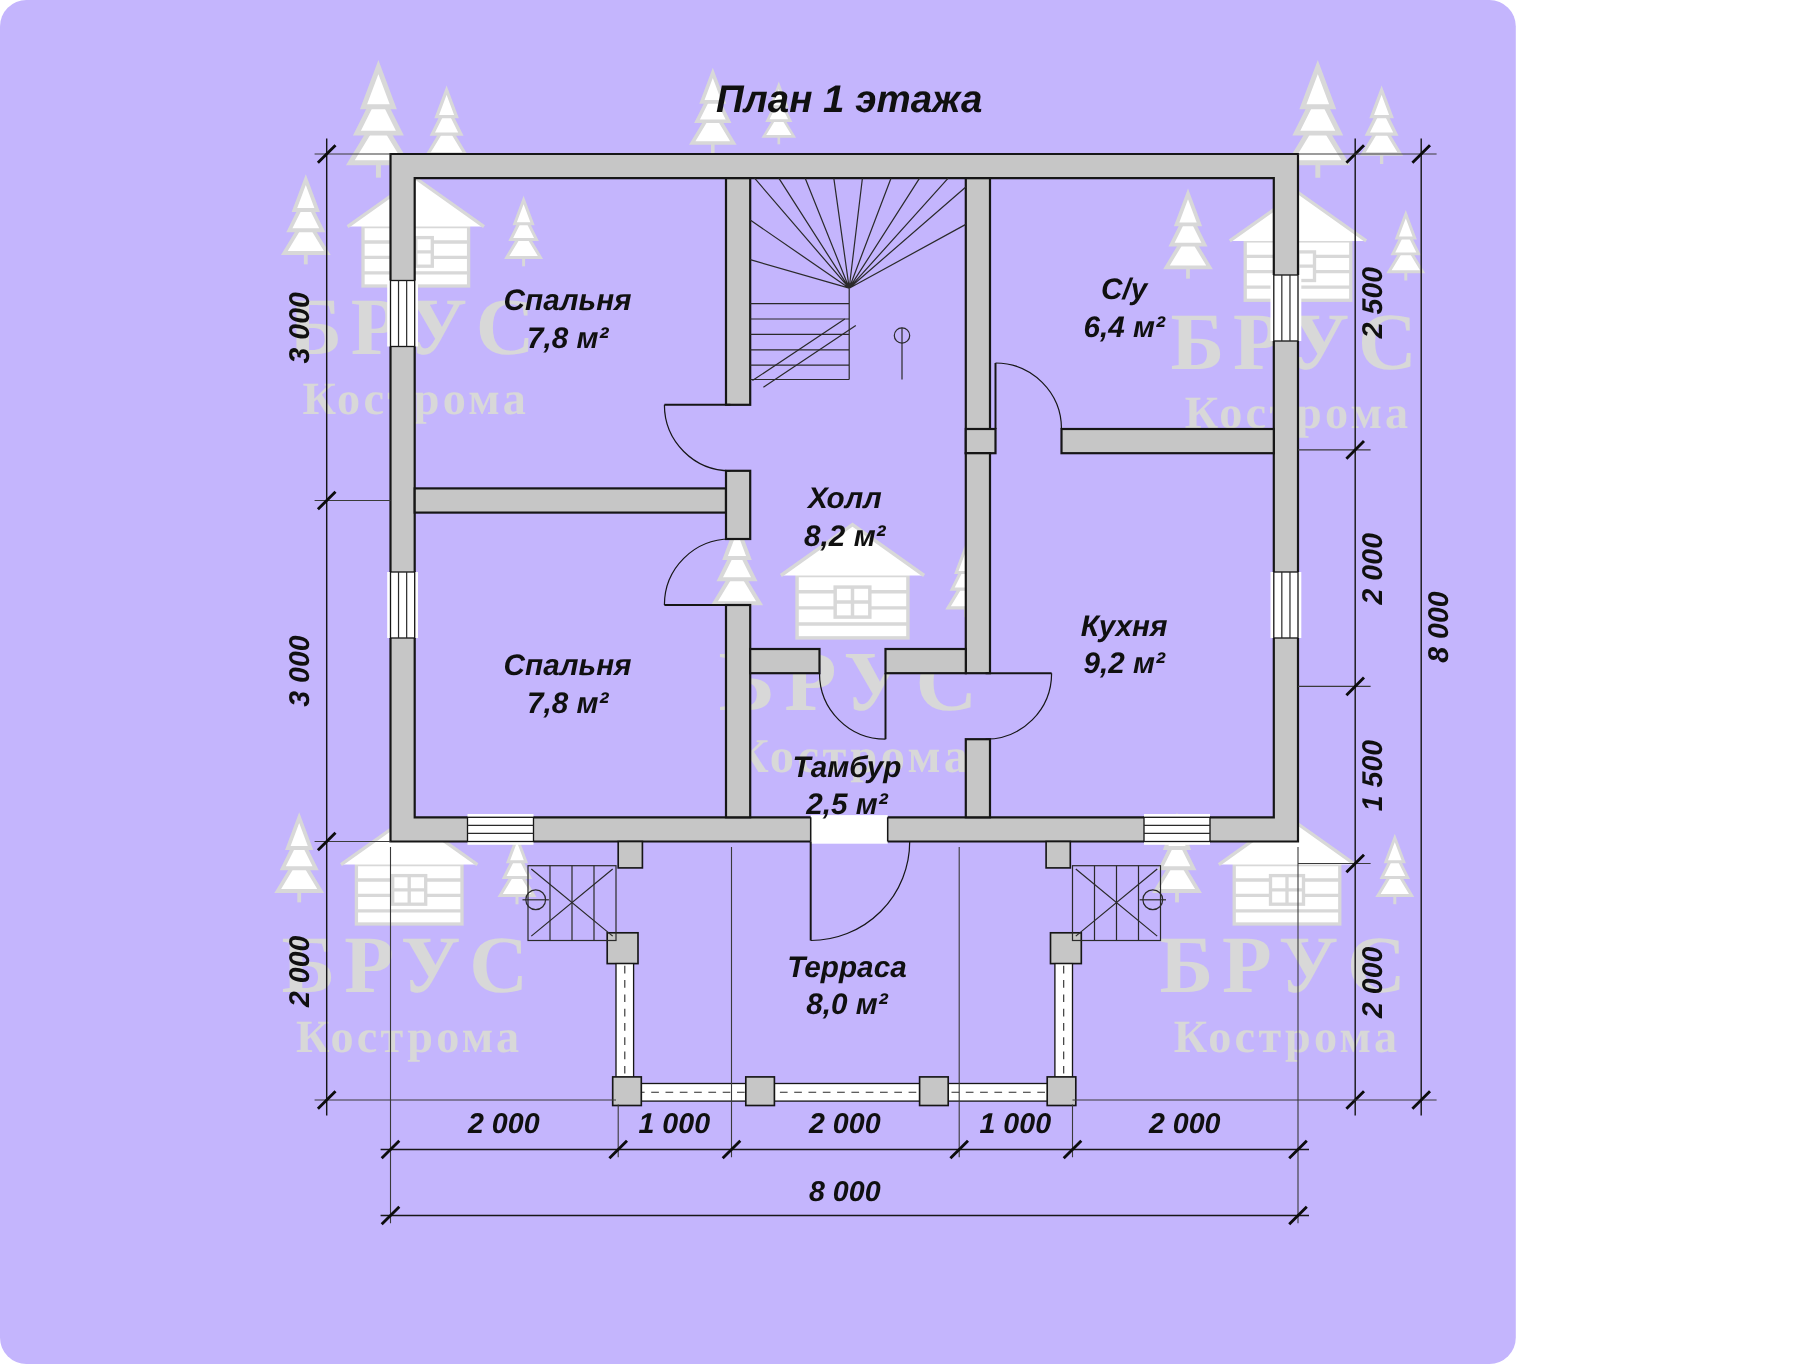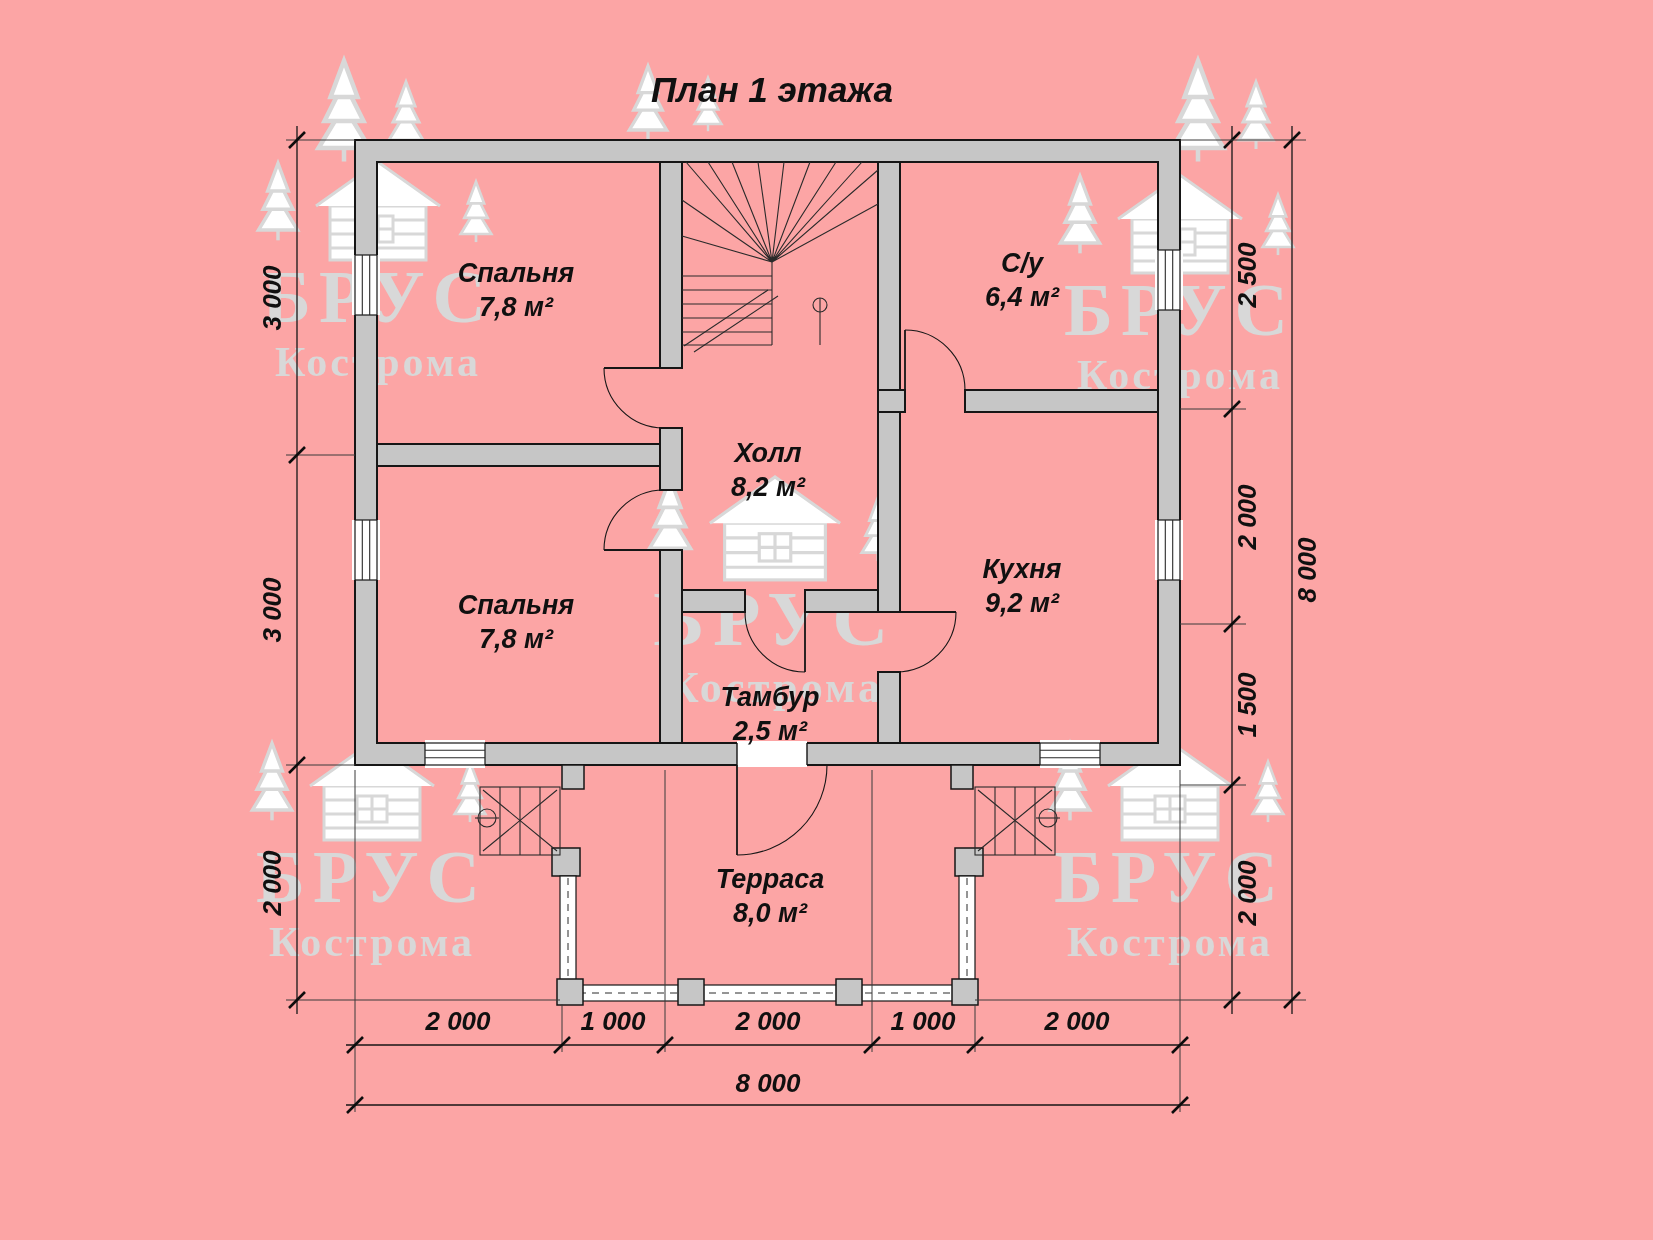--- a/index.html
+++ b/index.html
@@ -1,17 +1,17 @@
 <!DOCTYPE html>
 <html><head>
 <meta charset="utf-8">
 <style>
   html,body{margin:0;padding:0;background:#fff;}
-  .canvas{position:relative;width:1653px;height:1240px;background:#fca5a5;overflow:hidden;
-          font-family:"Liberation Sans",sans-serif;}
+  .canvas{position:relative;width:1378px;height:1240px;background:#c4b5fd;overflow:hidden;
+          font-family:"Liberation Sans",sans-serif;border-radius:24px;}
   .canvas svg{position:absolute;left:0;top:0;}
   .wall{fill:#c6c6c6;stroke:#161616;stroke-width:2;}
   .open{fill:#ffffff;stroke:none;}
   .ln{stroke:#161616;stroke-width:1.4;fill:none;}
   .leaf{stroke:#161616;stroke-width:1.8;fill:none;}
   .arc{stroke:#161616;stroke-width:1.1;fill:none;}
   .lnw{stroke:#161616;stroke-width:1.2;fill:#ffffff;}
   .thin{stroke:#2a2a2a;stroke-width:1.1;fill:none;}
   .dash{stroke:#2a2a2a;stroke-width:1;fill:none;stroke-dasharray:7 6;}
   .dimline{stroke:#161616;stroke-width:1.3;fill:none;}

